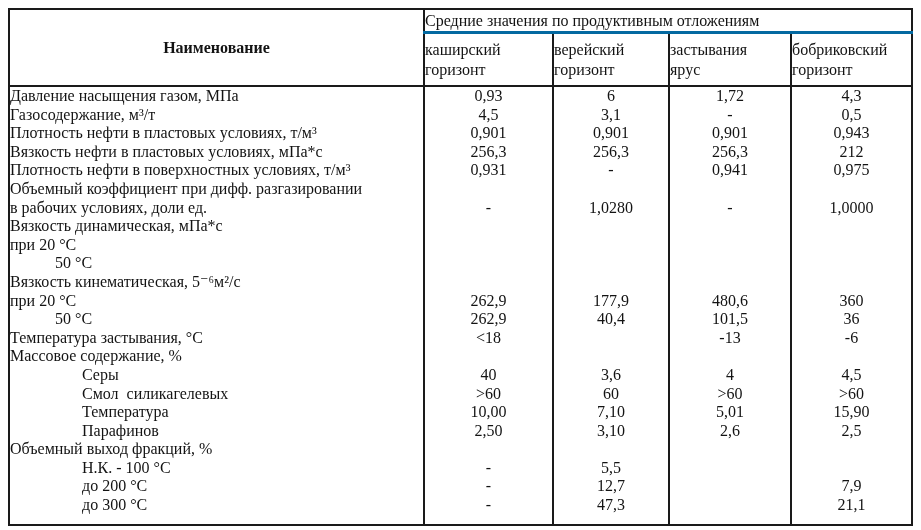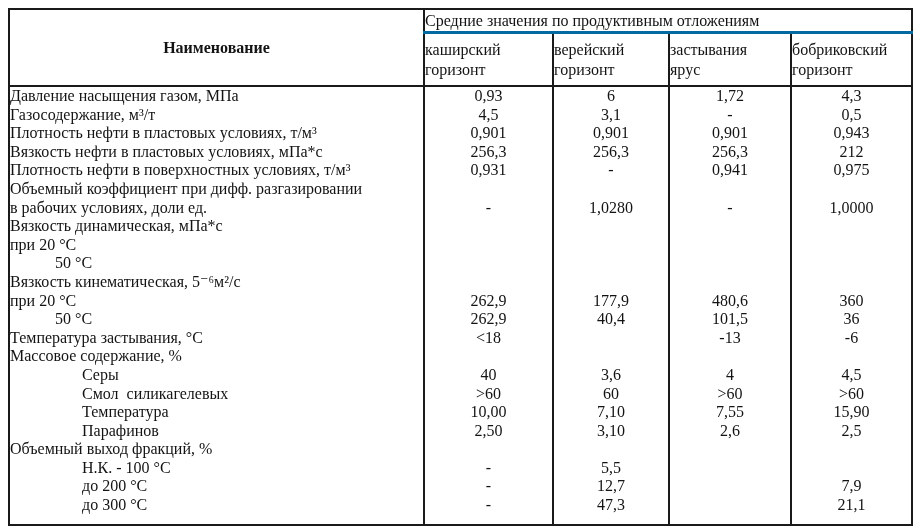--- a/index.html
+++ b/index.html
@@ -217,21 +217,21 @@
         <td class="nm ind2 vline">Смол  силикагелевых</td>
         <td class="vl vline">&gt;60</td>
         <td class="vl vline">60</td>
         <td class="vl vline">&gt;60</td>
         <td class="vl">&gt;60</td>
       </tr>
       <tr>
         <td class="nm ind2 vline">Температура</td>
         <td class="vl vline">10,00</td>
         <td class="vl vline">7,10</td>
-        <td class="vl vline">7,55</td>
+        <td class="vl vline">5,01</td>
         <td class="vl">15,90</td>
       </tr>
       <tr>
         <td class="nm ind2 vline">Парафинов</td>
         <td class="vl vline">2,50</td>
         <td class="vl vline">3,10</td>
         <td class="vl vline">2,6</td>
         <td class="vl">2,5</td>
       </tr>
       <tr>

